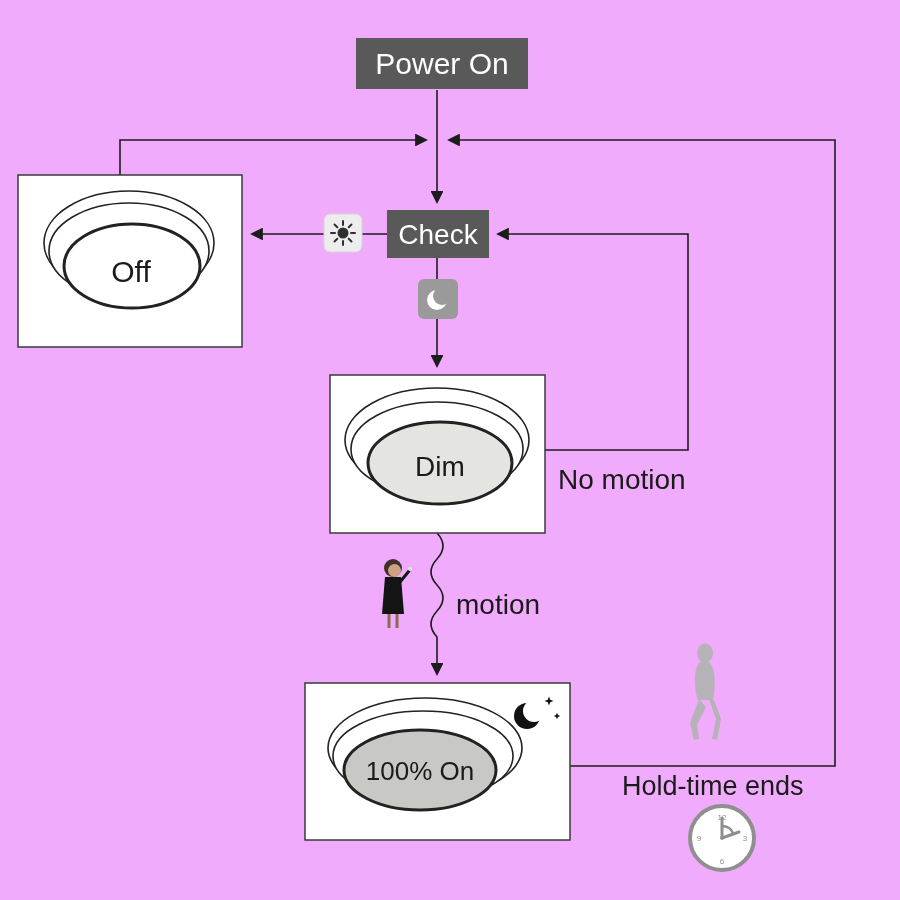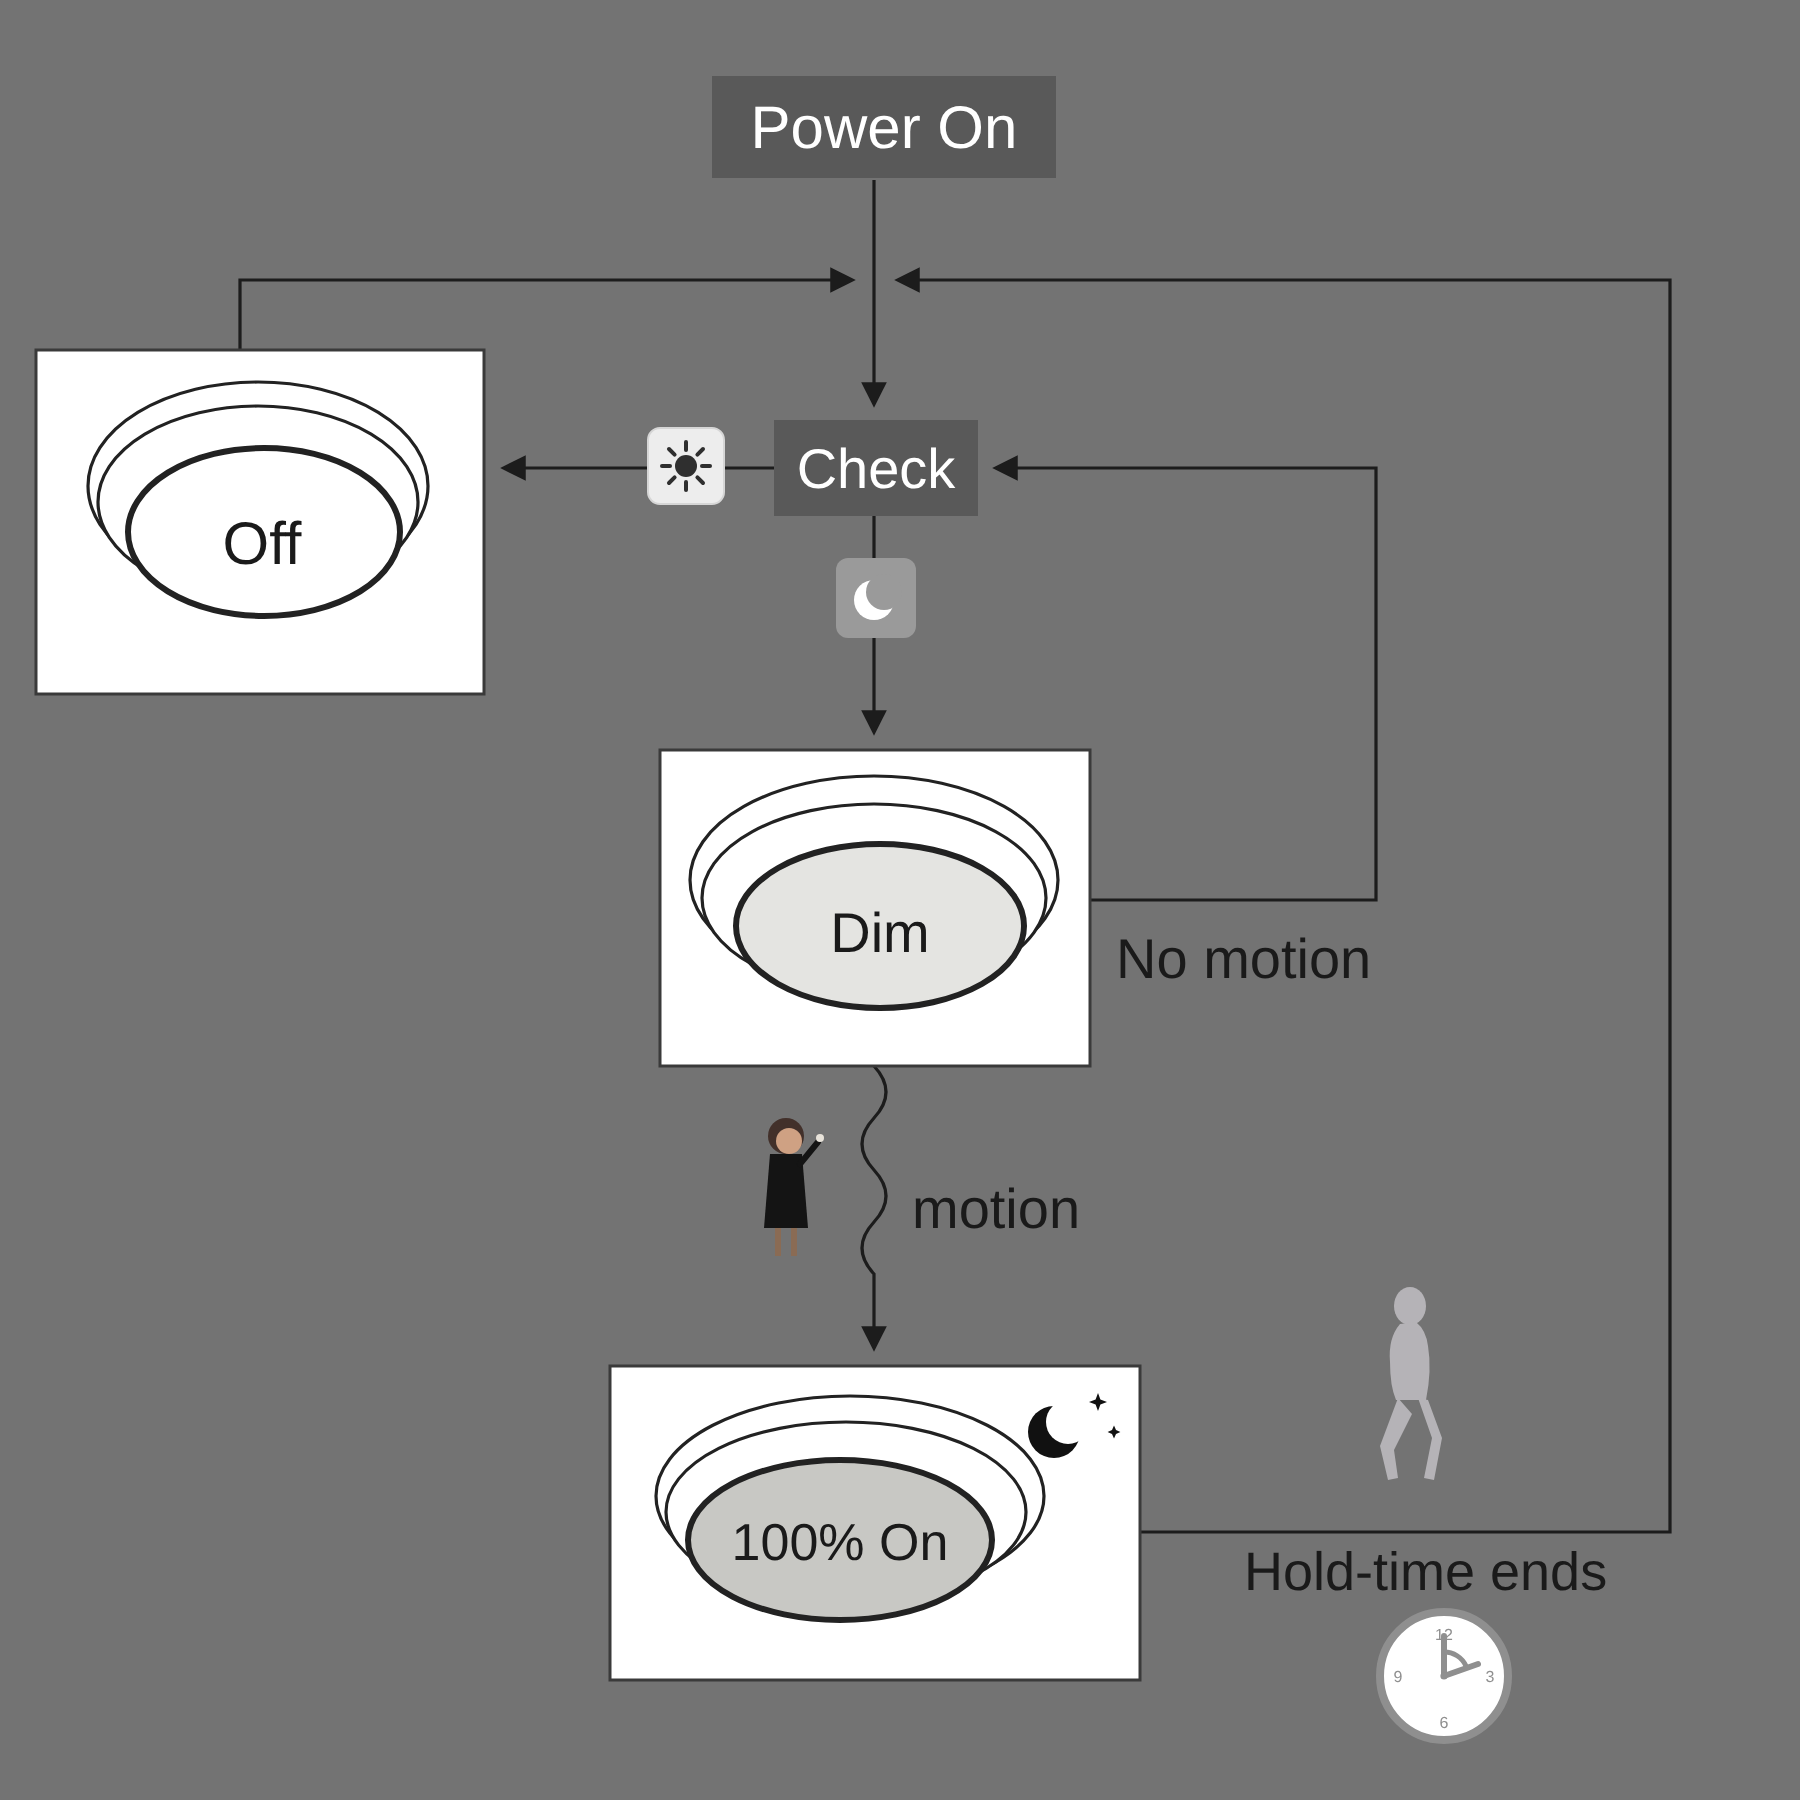--- a/index.html
+++ b/index.html
@@ -1,17 +1,17 @@
 <!DOCTYPE html>
 <html><head>
 <meta charset="utf-8">
 <style>
   html,body{margin:0;padding:0;background:#ffffff;}
   .canvas{
-    position:relative;width:900px;height:900px;background:#737373;
+    position:relative;width:900px;height:900px;background:#f0abfc;
     font-family:"Liberation Sans",sans-serif;overflow:hidden;
   }
   svg{display:block;}
   svg text{font-family:"Liberation Sans",sans-serif;}
   .flow-line{stroke:#1c1c1c;stroke-width:1.6;fill:none;}
   .box-dark{fill:#595959;}
   .node-label{fill:#ffffff;}
   .lamp-box{fill:#ffffff;stroke:#3a3a3a;stroke-width:1.5;}
   .lamp-ellipse{fill:#ffffff;stroke:#222222;stroke-width:1.6;}
   .lamp-inner{stroke:#222222;stroke-width:3;}

